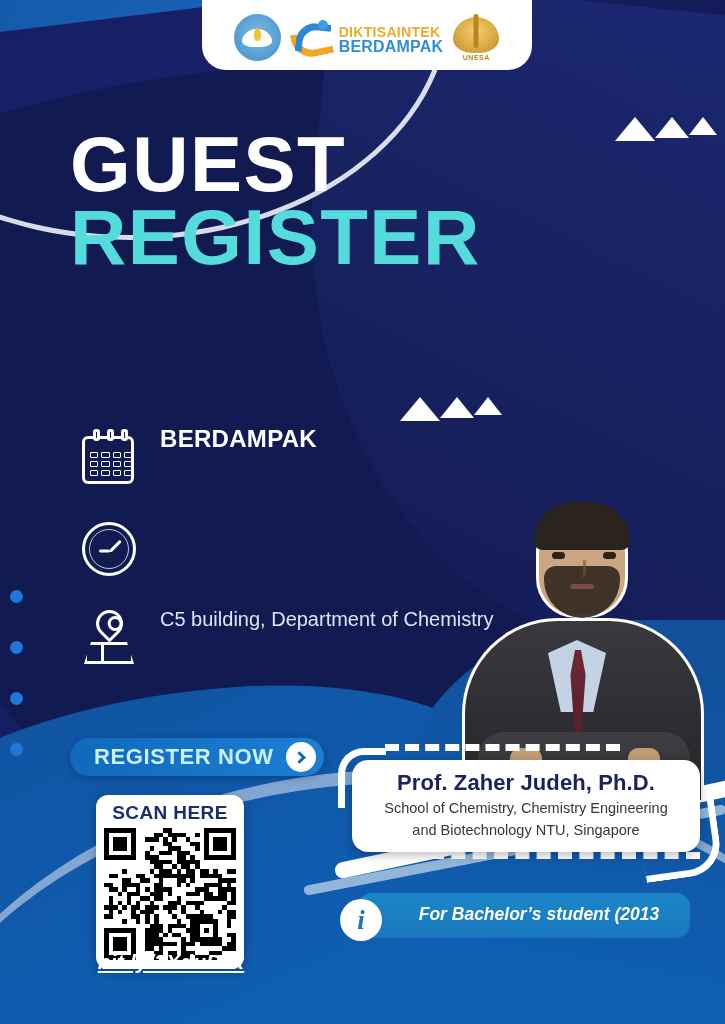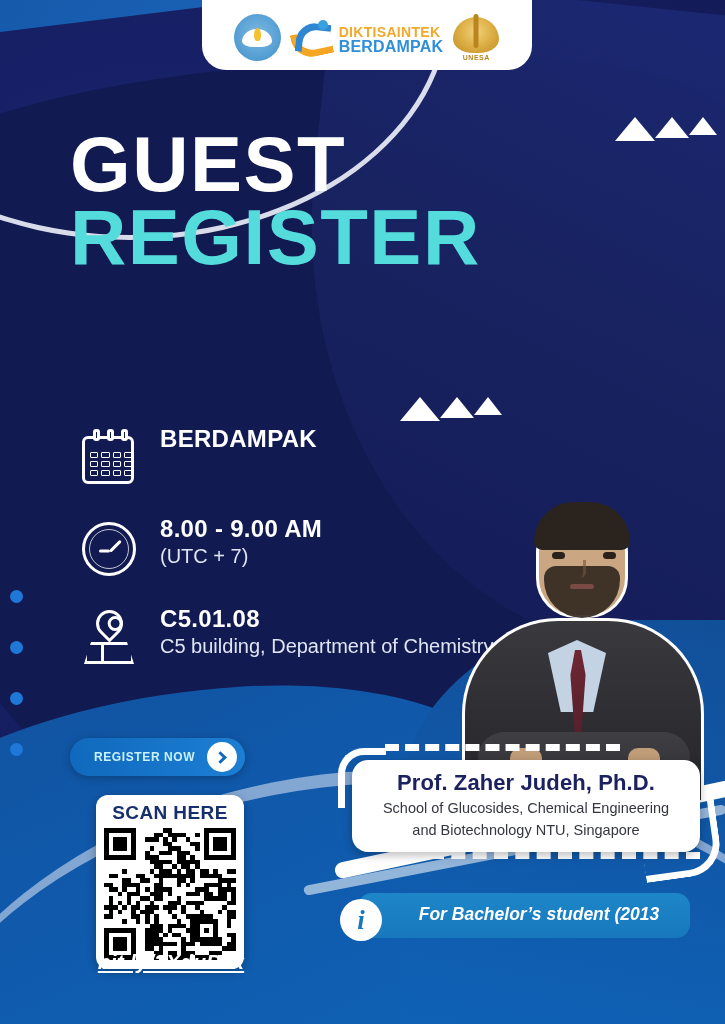--- a/index.html
+++ b/index.html
@@ -265,21 +265,21 @@
   
   .register-btn{
     position:absolute;left:70px;top:738px;z-index:14;
     height:38px;padding:0 8px 0 24px;
     background:linear-gradient(90deg,#1069bd 0%,#1c7fd4 100%);
     border-radius:19px;
     display:flex;align-items:center;gap:12px;
     box-shadow:0 2px 8px rgba(0,0,0,.25);
   }
   .register-btn .lbl{
-    font-size:12px;font-weight:bold;color:#c9f2ff;letter-spacing:.6px;
+    font-size:22px;font-weight:bold;color:#c9f2ff;letter-spacing:.6px;
   }
   .arrow-circle{
     width:30px;height:30px;border-radius:50%;background:#ffffff;
     display:flex;align-items:center;justify-content:center;
   }
   .arrow-circle span{
     display:block;width:9px;height:9px;
     border-right:3.4px solid #1069bd;border-top:3.4px solid #1069bd;
     transform:rotate(45deg);margin-left:-3px;
   }
@@ -495,36 +495,31 @@
       </div>
     </div>
 
     <div class="info-row">
       <div class="info-icon">
         <div class="ic-clock">
           <span class="hand hh"></span>
           <span class="hand mh"></span>
         </div>
       </div>
-      <div class="info-text">
-        <div class="bold">8.00 - 9.00 AM</div>
-        <div class="light">(UTC + 7)</div>
-      </div>
     </div>
 
     <div class="info-row">
       <div class="info-icon">
         <div class="ic-pin">
           <span class="drop"></span>
           <span class="map"></span>
           <span class="mapline"></span>
         </div>
       </div>
       <div class="info-text">
-        <div class="bold">C5.01.08</div>
         <div class="light">C5 building, Department of Chemistry</div>
       </div>
     </div>
 
   </div>
 
   <div class="speaker-photo">
     <div class="sp-body"></div>
     <div class="sp-shirt"></div>
     <div class="sp-tie"></div>
@@ -1395,21 +1390,21 @@
         <i style="background: rgb(255, 255, 255);"></i>
         <i style="background: rgb(255, 255, 255);"></i>
         <i style="background: rgb(255, 255, 255);"></i>
         <i style="background: rgb(255, 255, 255);"></i>
       </div>
   </div>
   <div class="qr-url">bit.ly/3XduP7x</div>
 
   <div class="speaker-card">
     <div class="sc-name">Prof. Zaher Judeh, Ph.D.</div>
-    <div class="sc-aff">School of Glucosides, Chemical Engineering</div>
+    <div class="sc-aff">School of Chemistry, Chemistry Engineering</div>
     <div class="sc-aff">and Biotechnology NTU, Singapore</div>
   </div>
 
   <div class="notice">
     <div class="notice-icon">i</div>
     <div class="notice-txt">For Bachelor’s student (2013</div>
   </div>
 
 </div>
 

